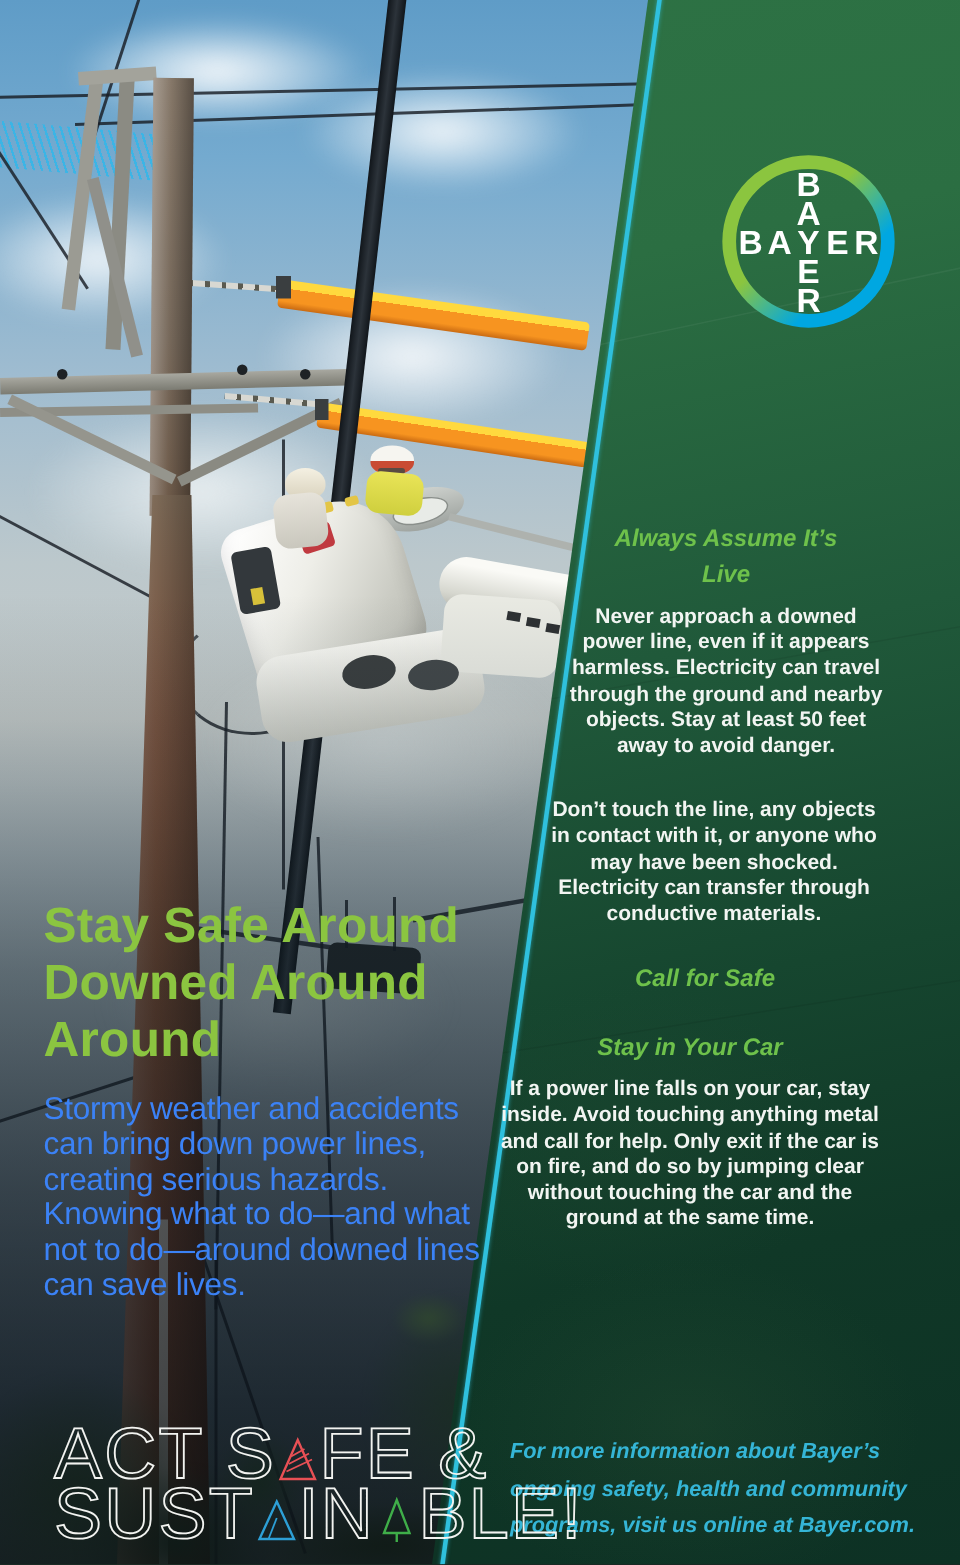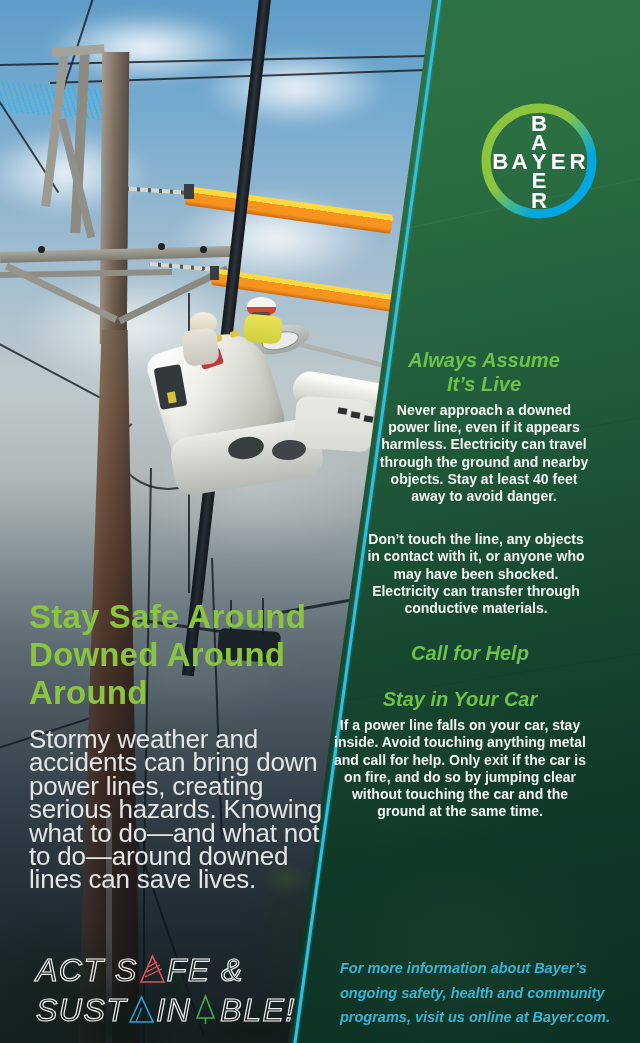--- a/index.html
+++ b/index.html
@@ -48,44 +48,44 @@
        radial-gradient(220px 160px at 460px 950px,rgba(52,92,58,.22),transparent 70%),
        radial-gradient(200px 150px at 420px 760px,rgba(46,84,54,.14),transparent 70%),
        linear-gradient(168deg,#2e7345 0%,#2b6e42 22%,#20593a 45%,#16462f 64%,#103827 80%,#0d3124 100%);}
   .seam{position:absolute;height:1px;transform-origin:left top;}
   .accent{position:absolute;left:439px;top:-6px;width:2.5px;height:1060px;
           transform:rotate(7.9deg);transform-origin:top left;background:#2fc0dd;box-shadow:0 0 3px rgba(47,192,221,.6);}
 
   .bayer{position:absolute;left:478px;top:100px;}
 
   .panel-content{position:absolute;left:305px;top:348px;width:330px;text-align:center;}
-  .sec h3{margin:0 auto 6px auto;font-size:20px;line-height:24px;font-style:italic;font-weight:bold;
+  .sec h3{margin:0 auto 6px auto;font-size:16px;line-height:24px;font-style:italic;font-weight:bold;
           color:#6ec14b;max-width:180px;}
   .sec p{margin:0 auto;font-size:14px;line-height:17.2px;font-weight:bold;color:#f2f5f2;}
   .s1{transform:translateX(14px);}
   .s2{margin-top:26px;transform:translateX(6px);}
   .s3{margin-top:24px;}
   .s4{margin-top:22px;transform:translateX(-10px);}
   .s1 p{max-width:214px;}
   .s2 p{max-width:226px;}
   .s3 p{max-width:216px;}
   .s4 p{max-width:266px;}
 
   .footer-note{position:absolute;left:340px;top:956px;width:295px;margin:0;
       font-size:14.5px;line-height:24.5px;font-style:italic;font-weight:bold;color:#35b5d6;}
 
   
   .hero{position:absolute;z-index:4;left:29px;top:598px;width:320px;}
   .hero h1{margin:0;font-size:33px;line-height:38px;font-weight:bold;color:#8bc540;letter-spacing:.2px;}
   .hero h1 span{display:block;}
-  .intro{margin:16px 0 0 0;width:308px;font-size:26px;line-height:23.4px;color:#e5e5e5;letter-spacing:-.2px;}
-
-  
-  .tagline{position:absolute;z-index:4;left:36px;top:950px;font-size:32px;line-height:40px;
-      font-style:italic;letter-spacing:1.5px;color:transparent;
+  .intro{margin:16px 0 0 0;width:308px;font-size:21px;line-height:23.4px;color:#3b82f6;letter-spacing:-.2px;}
+
+  
+  .tagline{position:absolute;z-index:4;left:36px;top:950px;font-size:48px;line-height:40px;
+      letter-spacing:1.5px;color:transparent;
       -webkit-text-stroke:1.2px #f2f3f0;}
   .tl-icon{display:inline-block;vertical-align:-3px;margin:0 1px;}
 </style>
 </head>
 <body>
 
 <div class="poster">
 
   <div class="photo">
     <div class="sky"></div>
@@ -216,27 +216,27 @@
         <text x="60" y="30">B</text>
         <text x="60" y="49">A</text>
         <text x="60" y="87">E</text>
         <text x="60" y="106">R</text>
       </g>
     </svg>
 
     <div class="panel-content">
       <section class="sec s1">
         <h3>Always Assume It’s Live</h3>
-        <p>Never approach a downed power line, even if it appears harmless. Electricity can travel through the ground and nearby objects. Stay at least 40 feet away to avoid danger.</p>
+        <p>Never approach a downed power line, even if it appears harmless. Electricity can travel through the ground and nearby objects. Stay at least 50 feet away to avoid danger.</p>
       </section>
       <section class="sec s2">
         <p>Don’t touch the line, any objects in contact with it, or anyone who may have been shocked. Electricity can transfer through conductive materials.</p>
       </section>
       <section class="sec s3">
-        <h3>Call for Help</h3>
+        <h3>Call for Safe</h3>
       </section>
       <section class="sec s4">
         <h3>Stay in Your Car</h3>
         <p>If a power line falls on your car, stay inside. Avoid touching anything metal and call for help. Only exit if the car is on fire, and do so by jumping clear without touching the car and the ground at the same time.</p>
       </section>
     </div>
 
     <p class="footer-note">For more information about Bayer’s ongoing safety, health and community programs, visit us online at Bayer.com.</p>
   </div>
 

